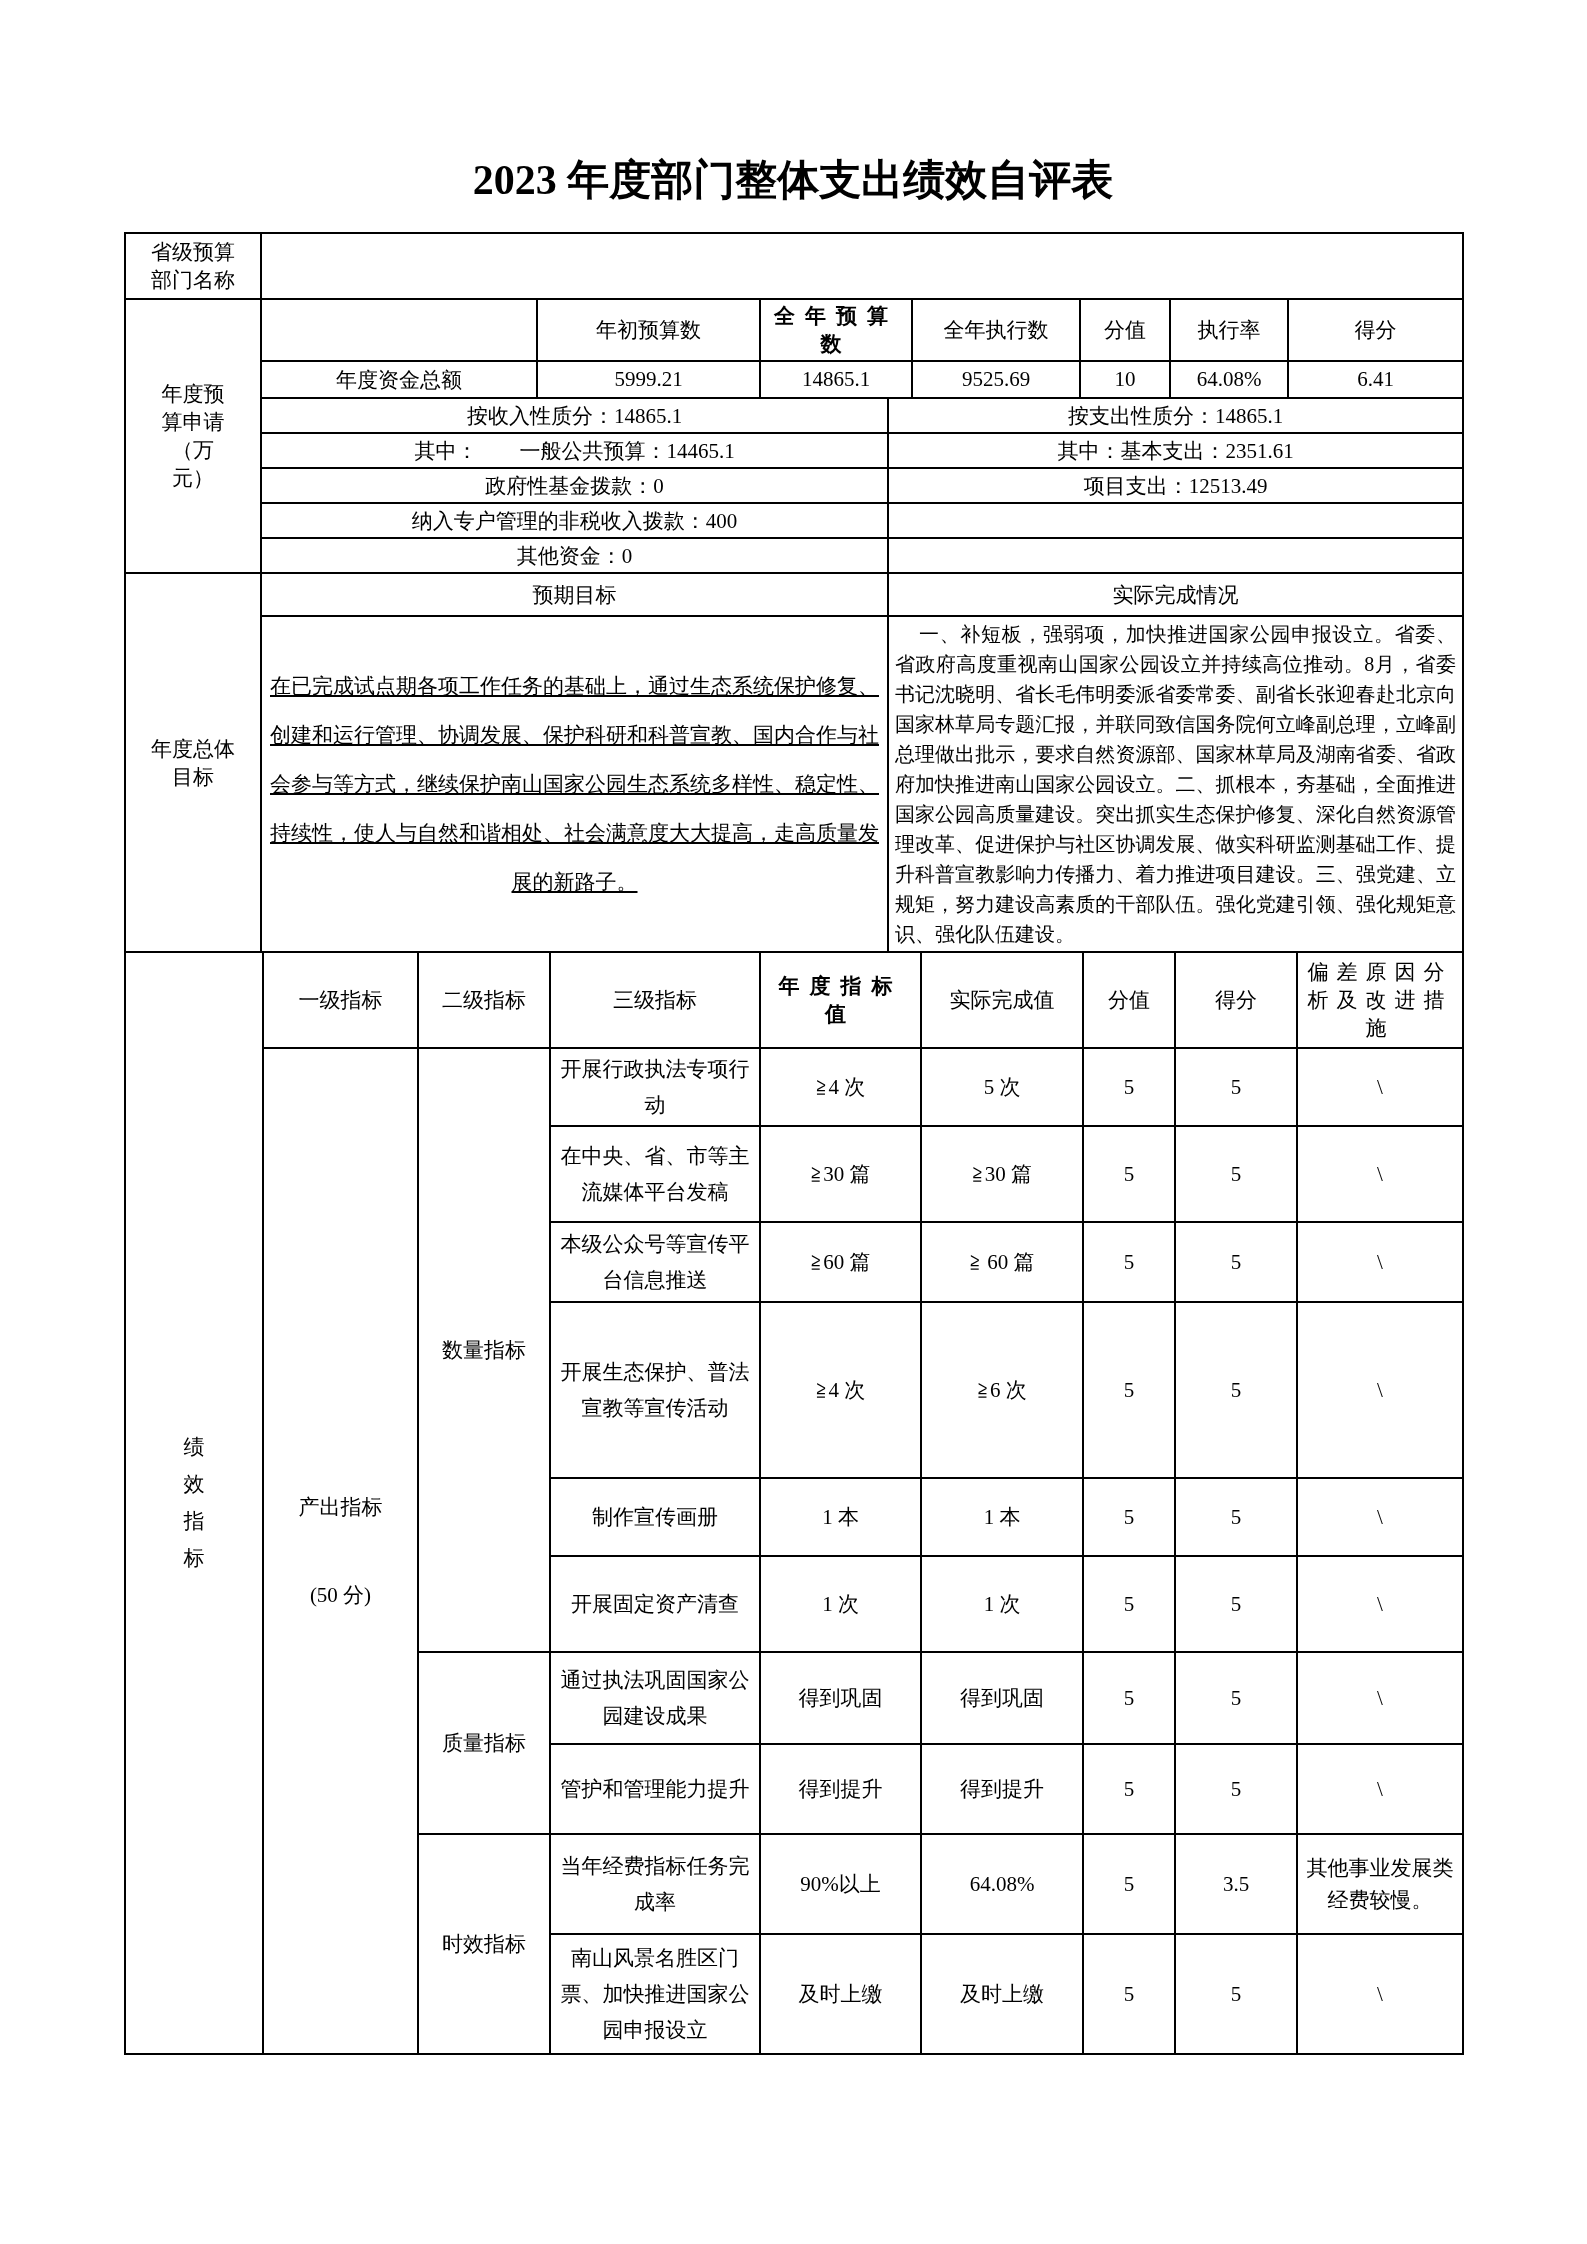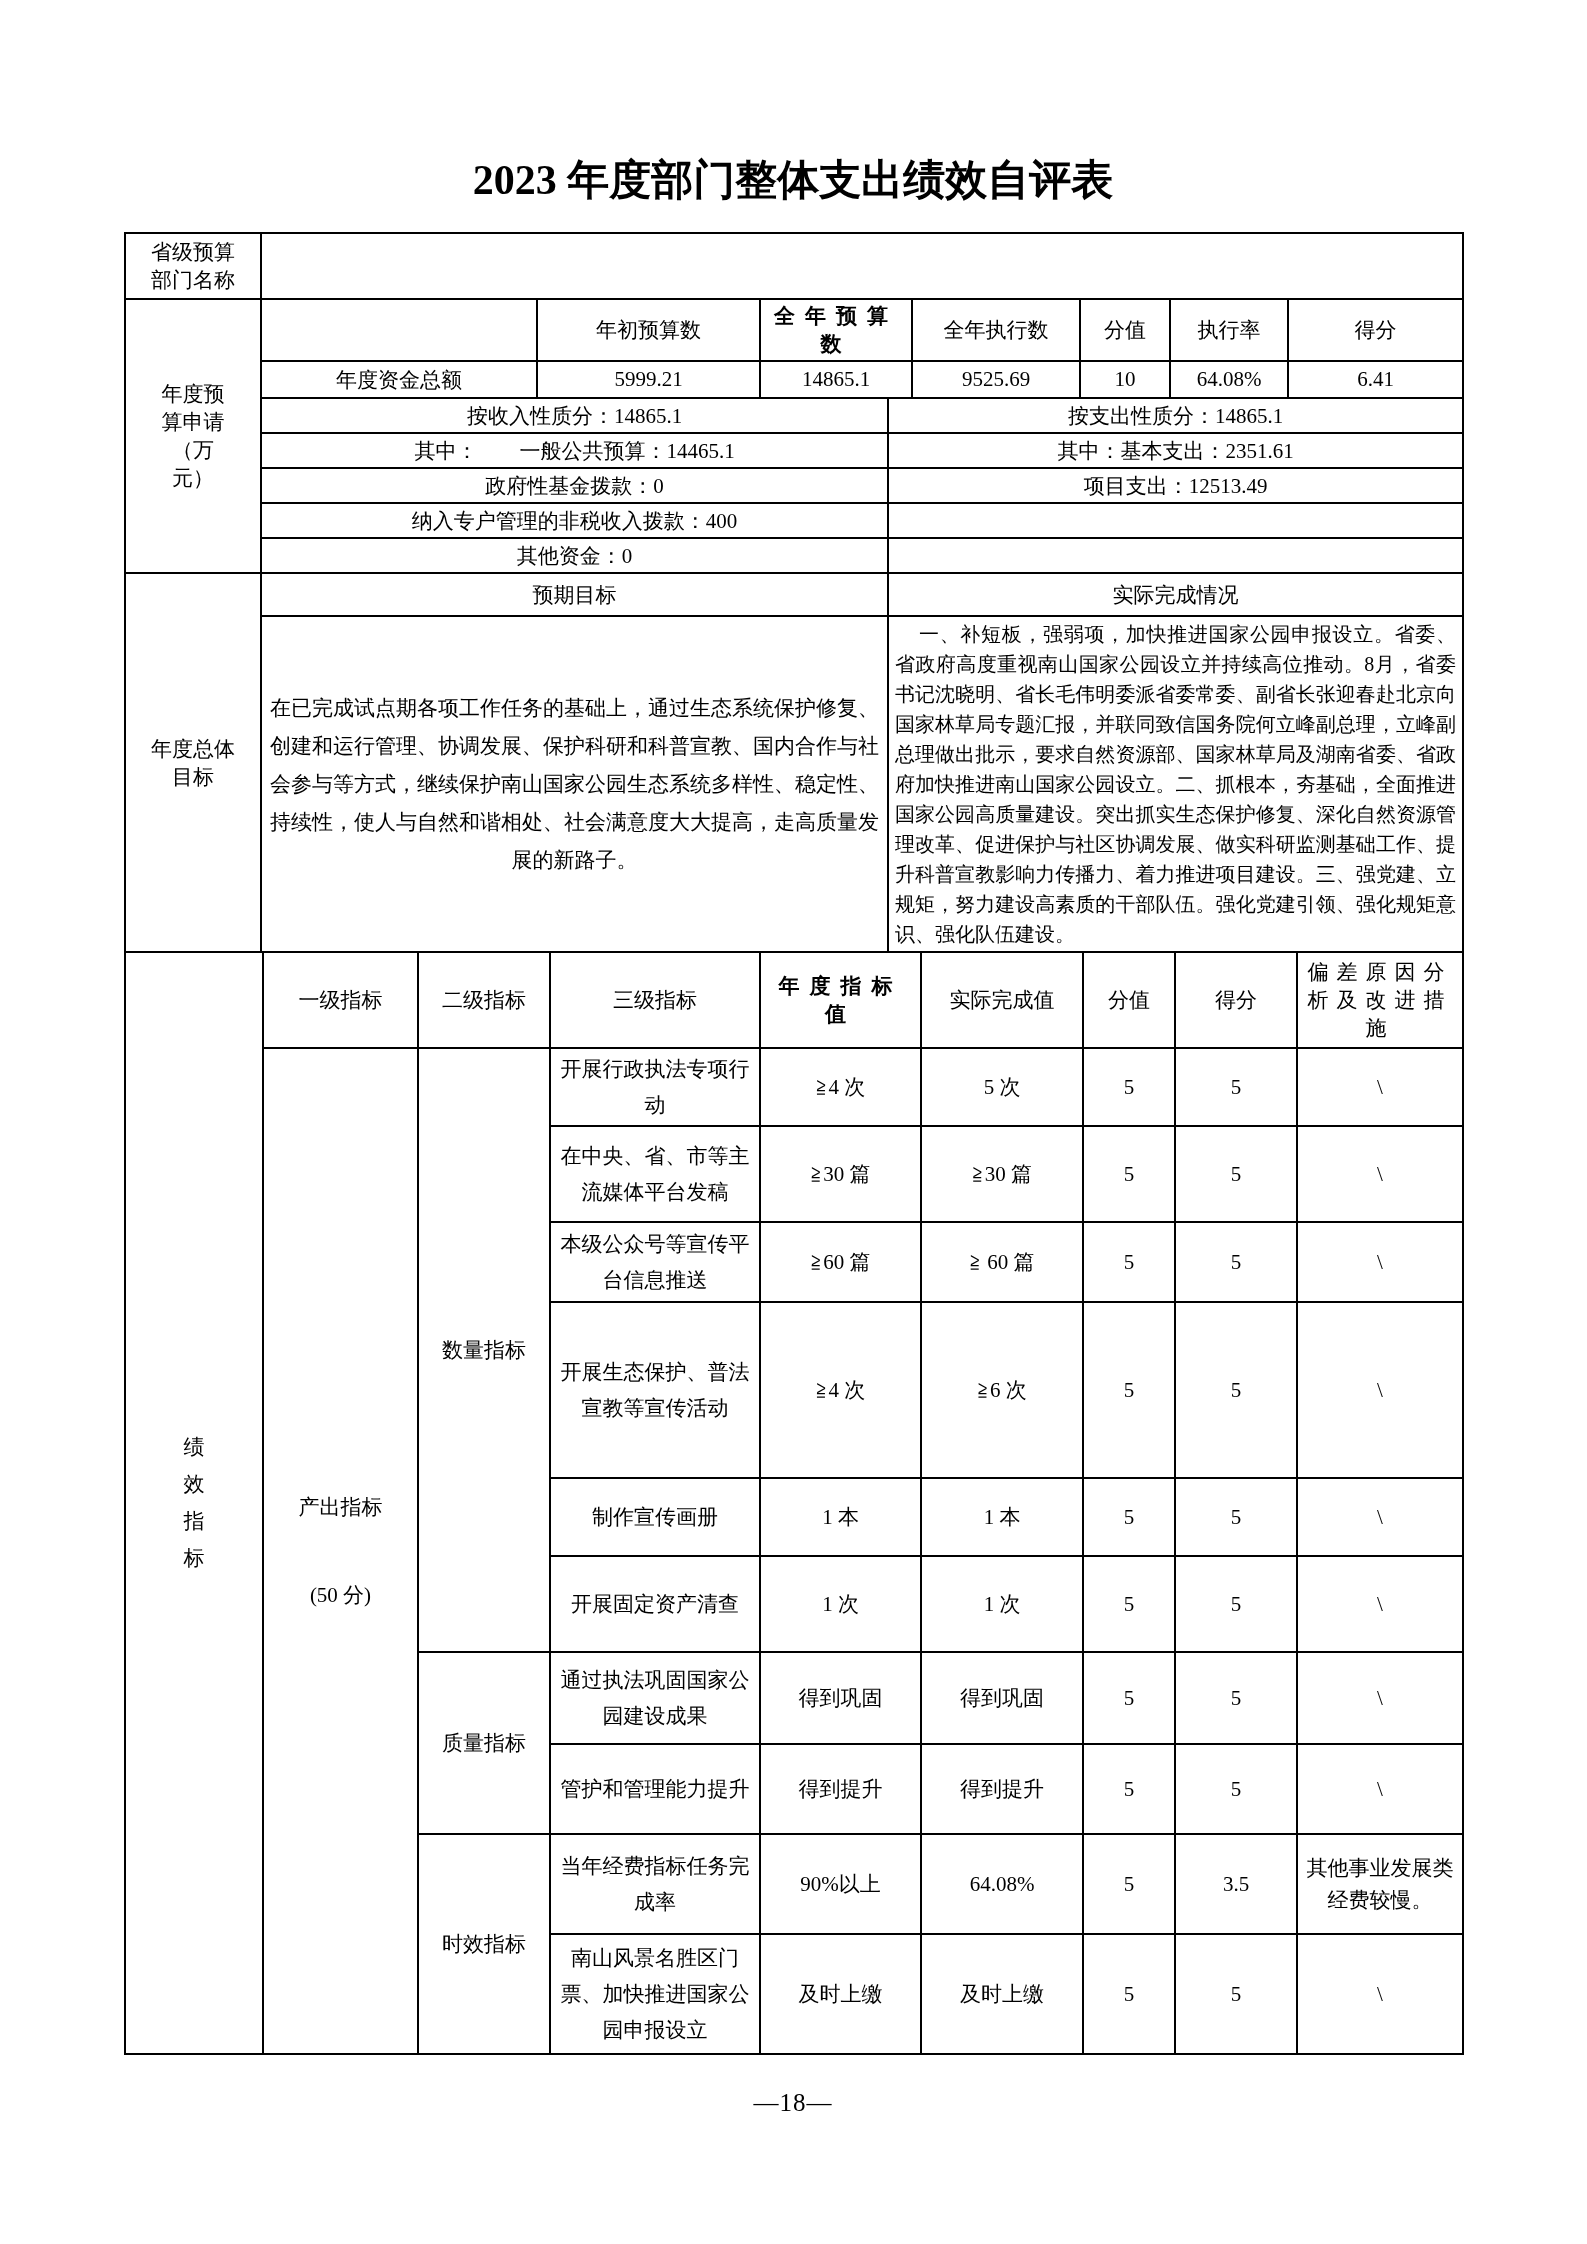--- a/index.html
+++ b/index.html
@@ -23,21 +23,21 @@
   .pl20{text-align:left;padding-left:20px;}
   .pl50{text-align:left;padding-left:50px;}
   .pl92{text-align:left;padding-left:92px;}
   .pl120{text-align:left;padding-left:120px;margin-top:46px;}
   .pl214{text-align:left;padding-left:214px;}
   .w4{display:inline-block;width:92px;}
   .w3{display:inline-block;width:70px;}
   .vtext{display:inline-block;width:23px;line-height:37px;word-break:break-all;}
   .jfy{ text-align:justify;word-break:break-all;letter-spacing:8px;padding:4px 4px;}
   .jfy10{text-align:justify;word-break:break-all;letter-spacing:10px;padding:4px 4px;font-weight:bold;}
-  .goal-expected{text-align:justify;padding:0 14px;font-size:21px;line-height:38px;vertical-align:middle;}
+  .goal-expected{text-align:justify;padding:0 14px;font-size:21px;line-height:49px;vertical-align:middle;text-decoration:underline;}
   .goal-actual{vertical-align:top;padding:4px 10px 0 12px;}
   .goal-actual .para{text-align:justify;font-size:20px;line-height:30px;text-indent:1.2em;}
   .lvl3{text-align:left;padding:4px 8px 4px 12px;line-height:36px;}
   .lvl1-cell div{line-height:30px;}
   .lvl1-score{margin-top:58px;}
   .dev-left{text-align:left;padding:4px 8px;line-height:32px;font-size:20px;border-radius:29px;}
   .page-num{width:1338px;text-align:center;font-size:25px;margin-top:34px;letter-spacing:1px;}
 </style>
 </head>
 <body>
@@ -233,15 +233,14 @@
       <td class="lvl3">南山风景名胜区门票、加快推进国家公园申报设立</td>
       <td>及时上缴</td>
       <td>及时上缴</td>
       <td class="bignum">5</td>
       <td class="bignum">5</td>
       <td>\</td>
     </tr>
   </tbody>
     </table>
 
-  <div class="page-num">—18—</div>
 
 </div>
 
 </body></html>

